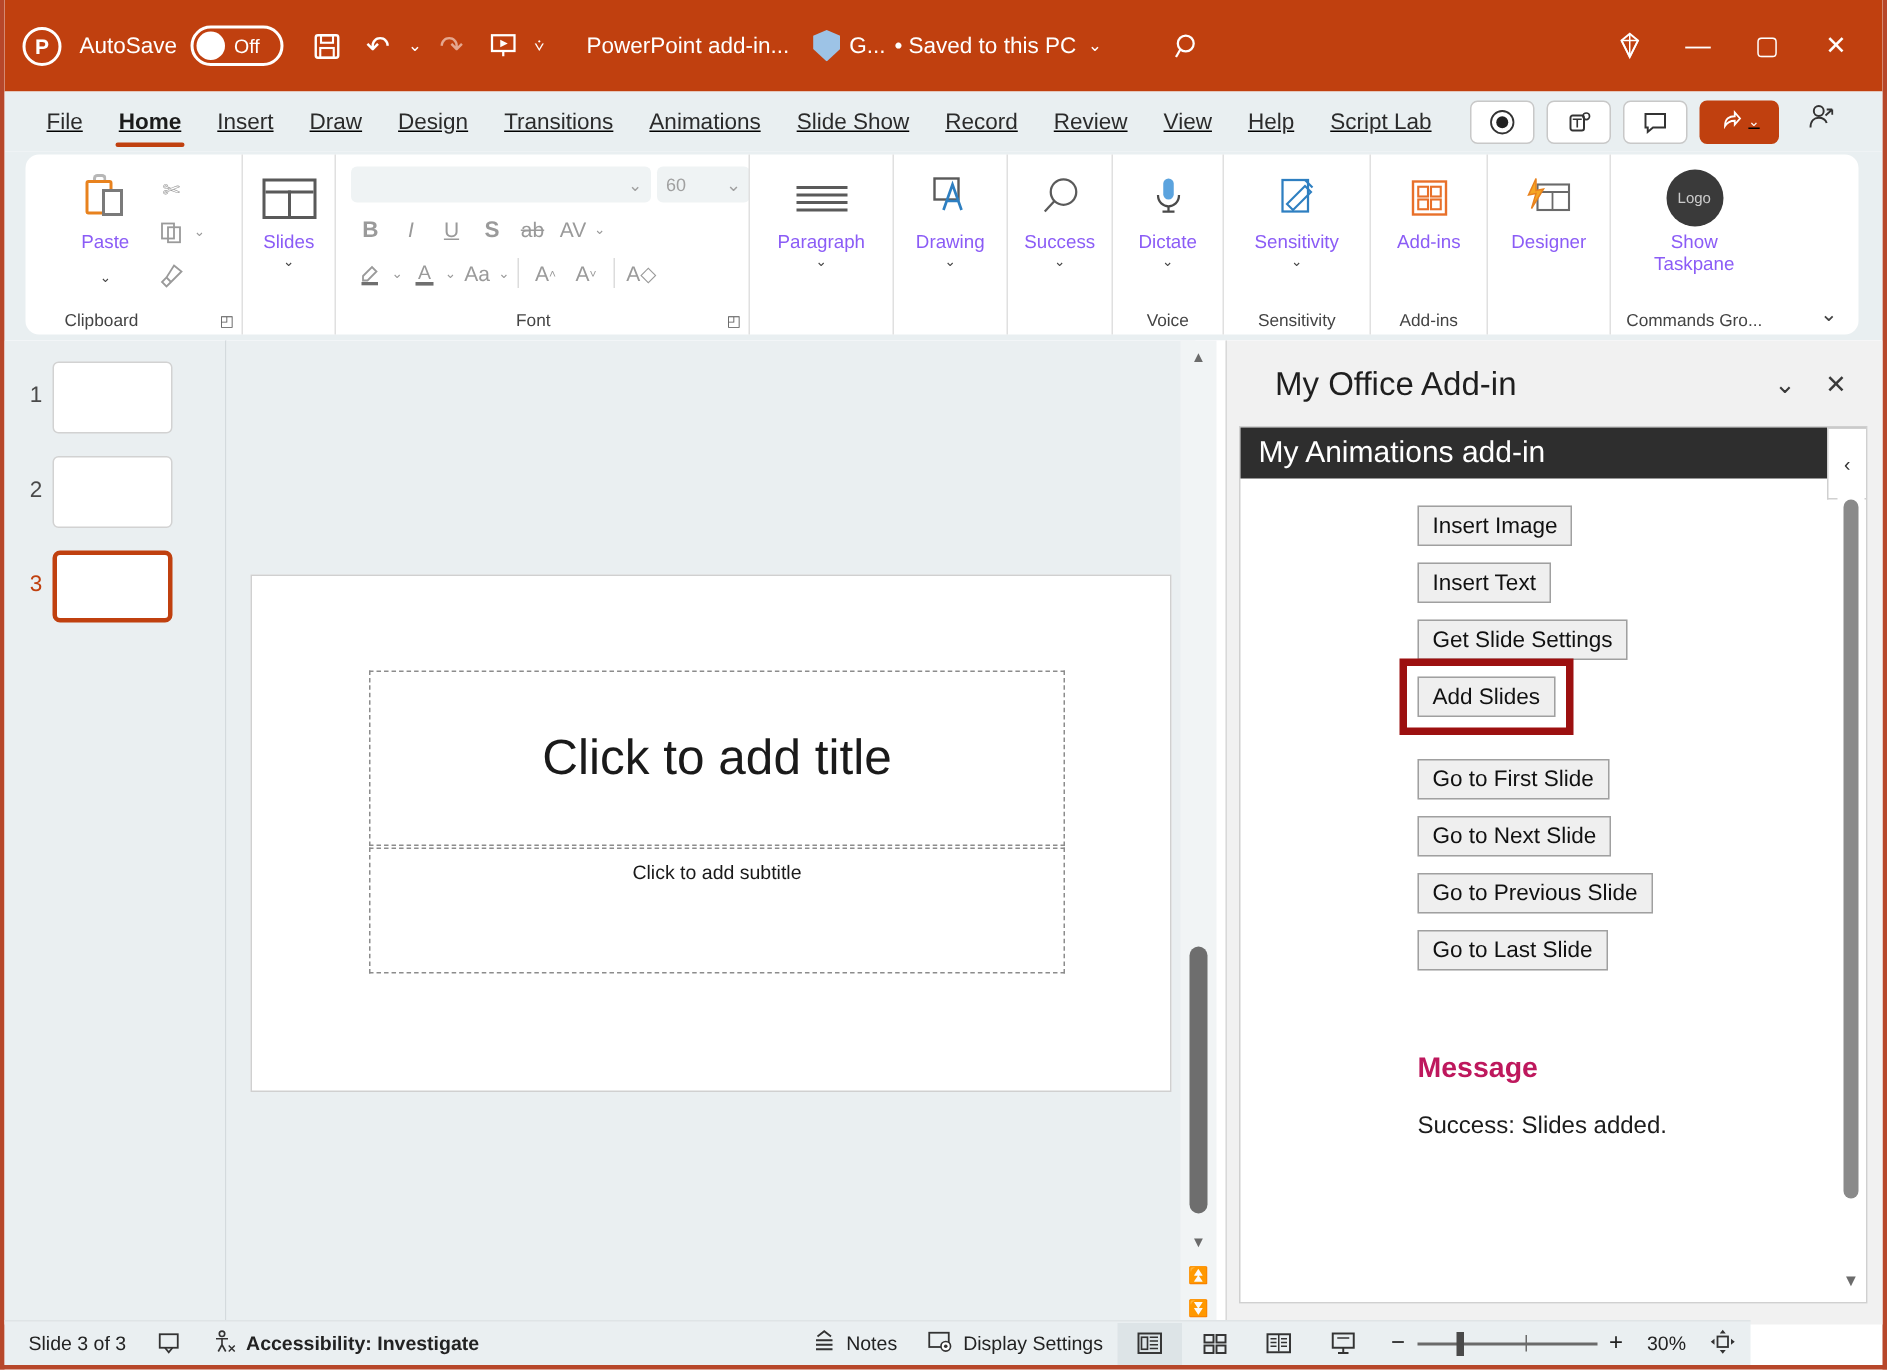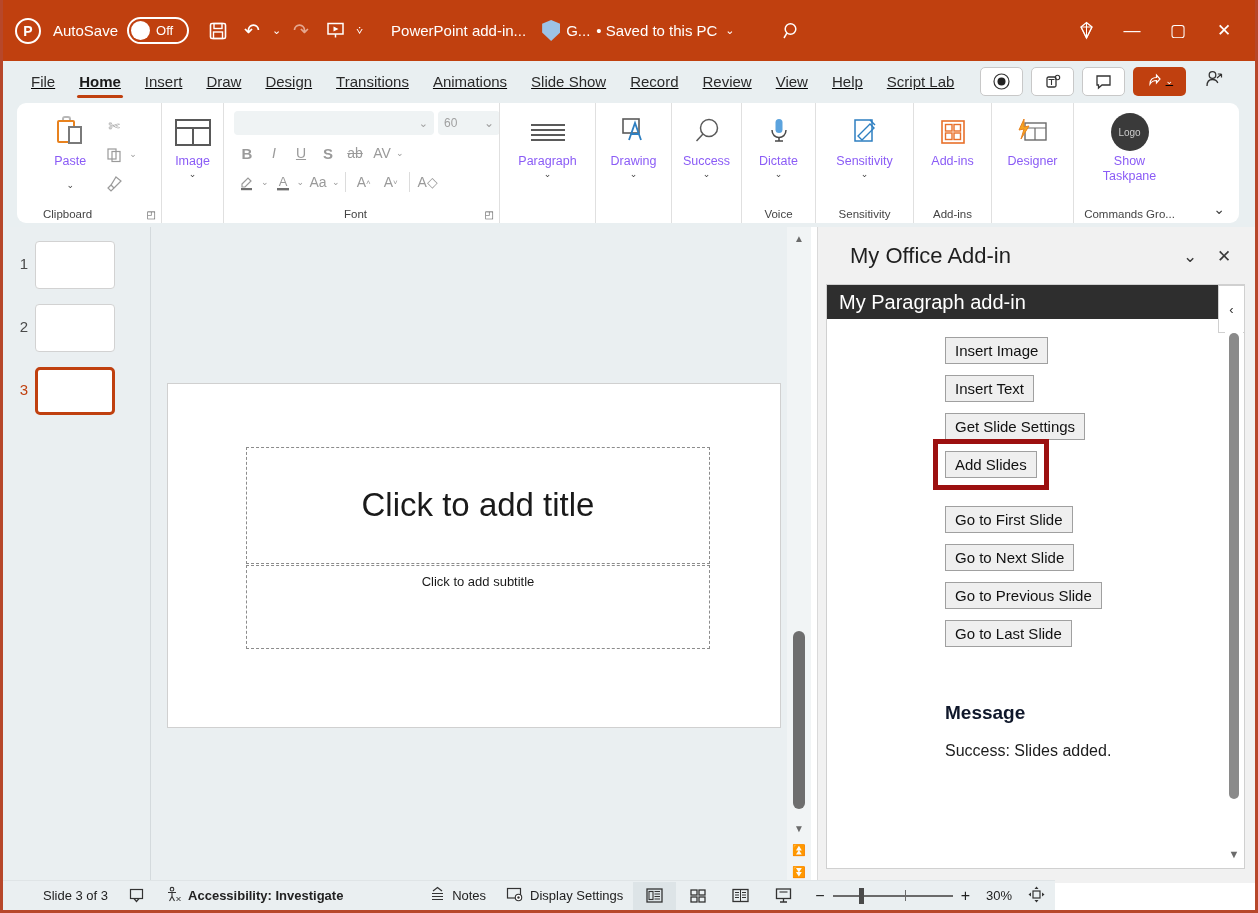--- a/index.html
+++ b/index.html
@@ -187,34 +187,34 @@
   .btn-wrap { padding-left: 118px; }
   .addin-btn {
     display:inline-block; background:#efefef; border:1px solid #a0a0a0;
     font-size:15px; color:#111; padding:4px 9px; margin-bottom:11px;
     font-family:"Liberation Sans", sans-serif;
   }
   .btn-hl-wrap { position:relative; display:inline-block; padding:12px; margin:-12px 0 16px -12px;}
   .btn-hl-wrap::before { content:''; position:absolute; left:0; top:0; right:0; bottom:0;
       border:5px solid #9c1010; }
   .btn-hl-wrap .addin-btn { margin-bottom:0; position:relative;}
-  .msg-h { font-size:19px; font-weight:bold; color:#0f172a; margin:44px 0 18px 118px; }
+  .msg-h { font-size:19px; font-weight:bold; color:#be185d; margin:44px 0 18px 118px; }
   .msg-t { font-size:16px; color:#1c1c1c; margin-left:118px; }
   .tp-scroll { position:absolute; right:1px; top:34px; bottom:1px; width:18px; background:#fff;
                display:flex; flex-direction:column; align-items:center; }
   .tps-track { flex:1; width:18px; position:relative; }
   .tps-thumb { position:absolute; left:4px; top:14px; width:10px; bottom:42px;
                background:#8a8a8a; border-radius:5px;}
   .tps-arrow { height:26px; display:flex; align-items:center; justify-content:center;
                font-size:11px; color:#6b6b6b;}
 
   
-  .statusbar { position:absolute; left:0; bottom:0; width:1052px; height:30px;
+  .statusbar { position:absolute; left:0; bottom:0; width:1164px; height:30px;
                background:#eaeff1; display:flex; align-items:center; font-size:13px; color:#222;
-               border-top:1px solid #dfe4e6;padding-left:24px;}
+               border-top:1px solid #dfe4e6;}
   .sb-item { display:flex; align-items:center; gap:6px; padding:0 10px; white-space:nowrap;}
   .sb-item.bold { font-weight:bold; }
   .sb-right { margin-left:auto; display:flex; align-items:center; }
   .view-btn { width:43px; height:28px; display:flex; align-items:center; justify-content:center;
               font-size:15px; color:#333; }
   .view-btn.active { background:#dde4e7; }
   .zoom-ctl { display:flex; align-items:center; gap:8px; padding:0 10px; }
   .zs-track { width:120px; height:2px; background:#6a6a6a; position:relative; }
   .zs-thumb { position:absolute; left:26px; top:-7px; width:5px; height:16px; background:#4a4a4a;}
   .zs-mid { position:absolute; left:72px; top:-5px; width:1px; height:11px; background:#6a6a6a;}
@@ -363,21 +363,21 @@
       <div class="rg-label" style="left:26px">Clipboard</div>
       <div class="dlg-launch">◰</div>
     </div>
 
     <div class="rgroup" style="width:62px">
       <div class="rg-body">
         <div class="big-btn">
           <div class="big-ico">
               <div class="slides-ico"></div>
             </div>
-          <div class="big-txt">Image</div>
+          <div class="big-txt">Slides</div>
           <div class="chev">⌄</div>
         </div>
       </div>
     </div>
 
     <div class="rgroup" style="width:276px; align-items:flex-start; padding-left:10px">
       <div style="padding-top:8px">
         <div class="font-row1">
           <div class="fname-box">
             <span></span>
@@ -594,21 +594,21 @@
 
   <div class="taskpane">
     <div class="tp-header">
       <div class="tp-title">My Office Add-in</div>
       <div class="tp-hbtn">⌄</div>
       <div class="tp-hbtn">✕</div>
     </div>
 
     <div class="tp-frame">
       <div class="addin-bar">
-        <span>My Paragraph add-in</span>
+        <span>My Animations add-in</span>
         <div class="collapse-tab">‹</div>
       </div>
 
       <div class="addin-body">
         <div class="btn-wrap">
           <button class="addin-btn">Insert Image</button><br>
           <button class="addin-btn">Insert Text</button><br>
           <button class="addin-btn">Get Slide Settings</button><br>
           <span class="btn-hl-wrap">
             <button class="addin-btn">Add Slides</button>

